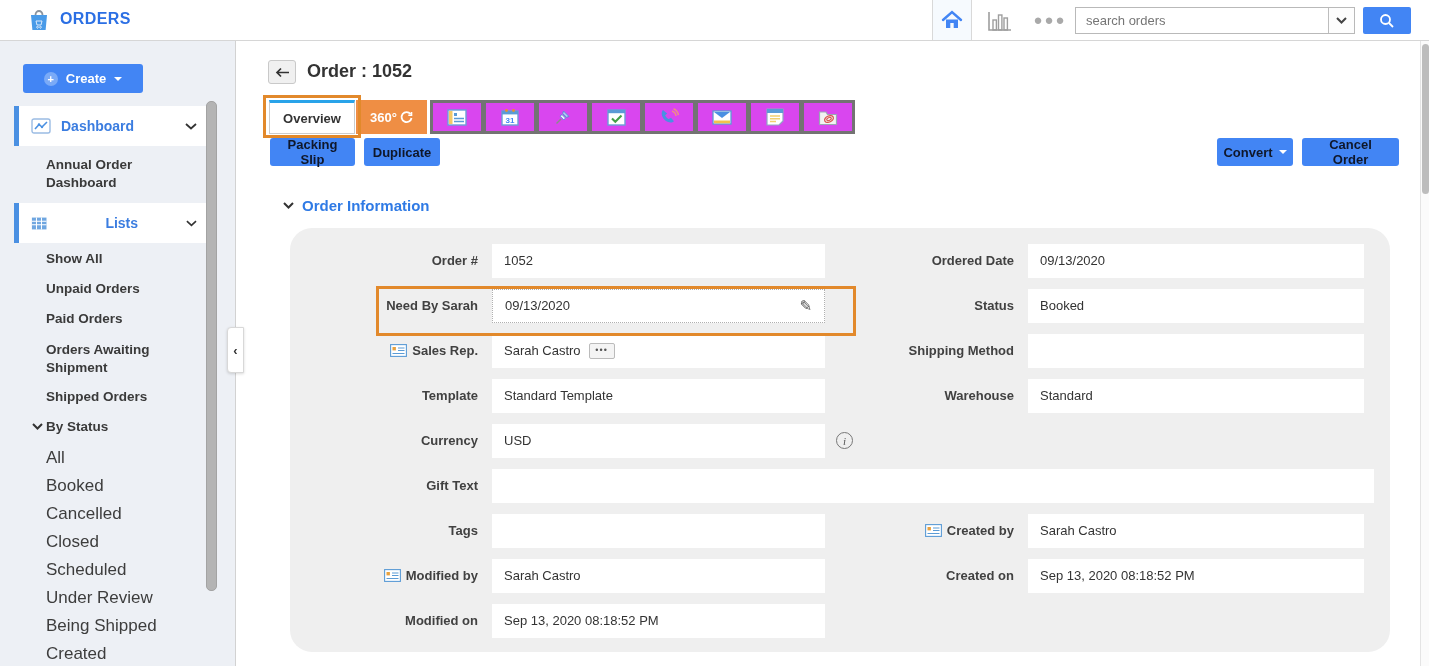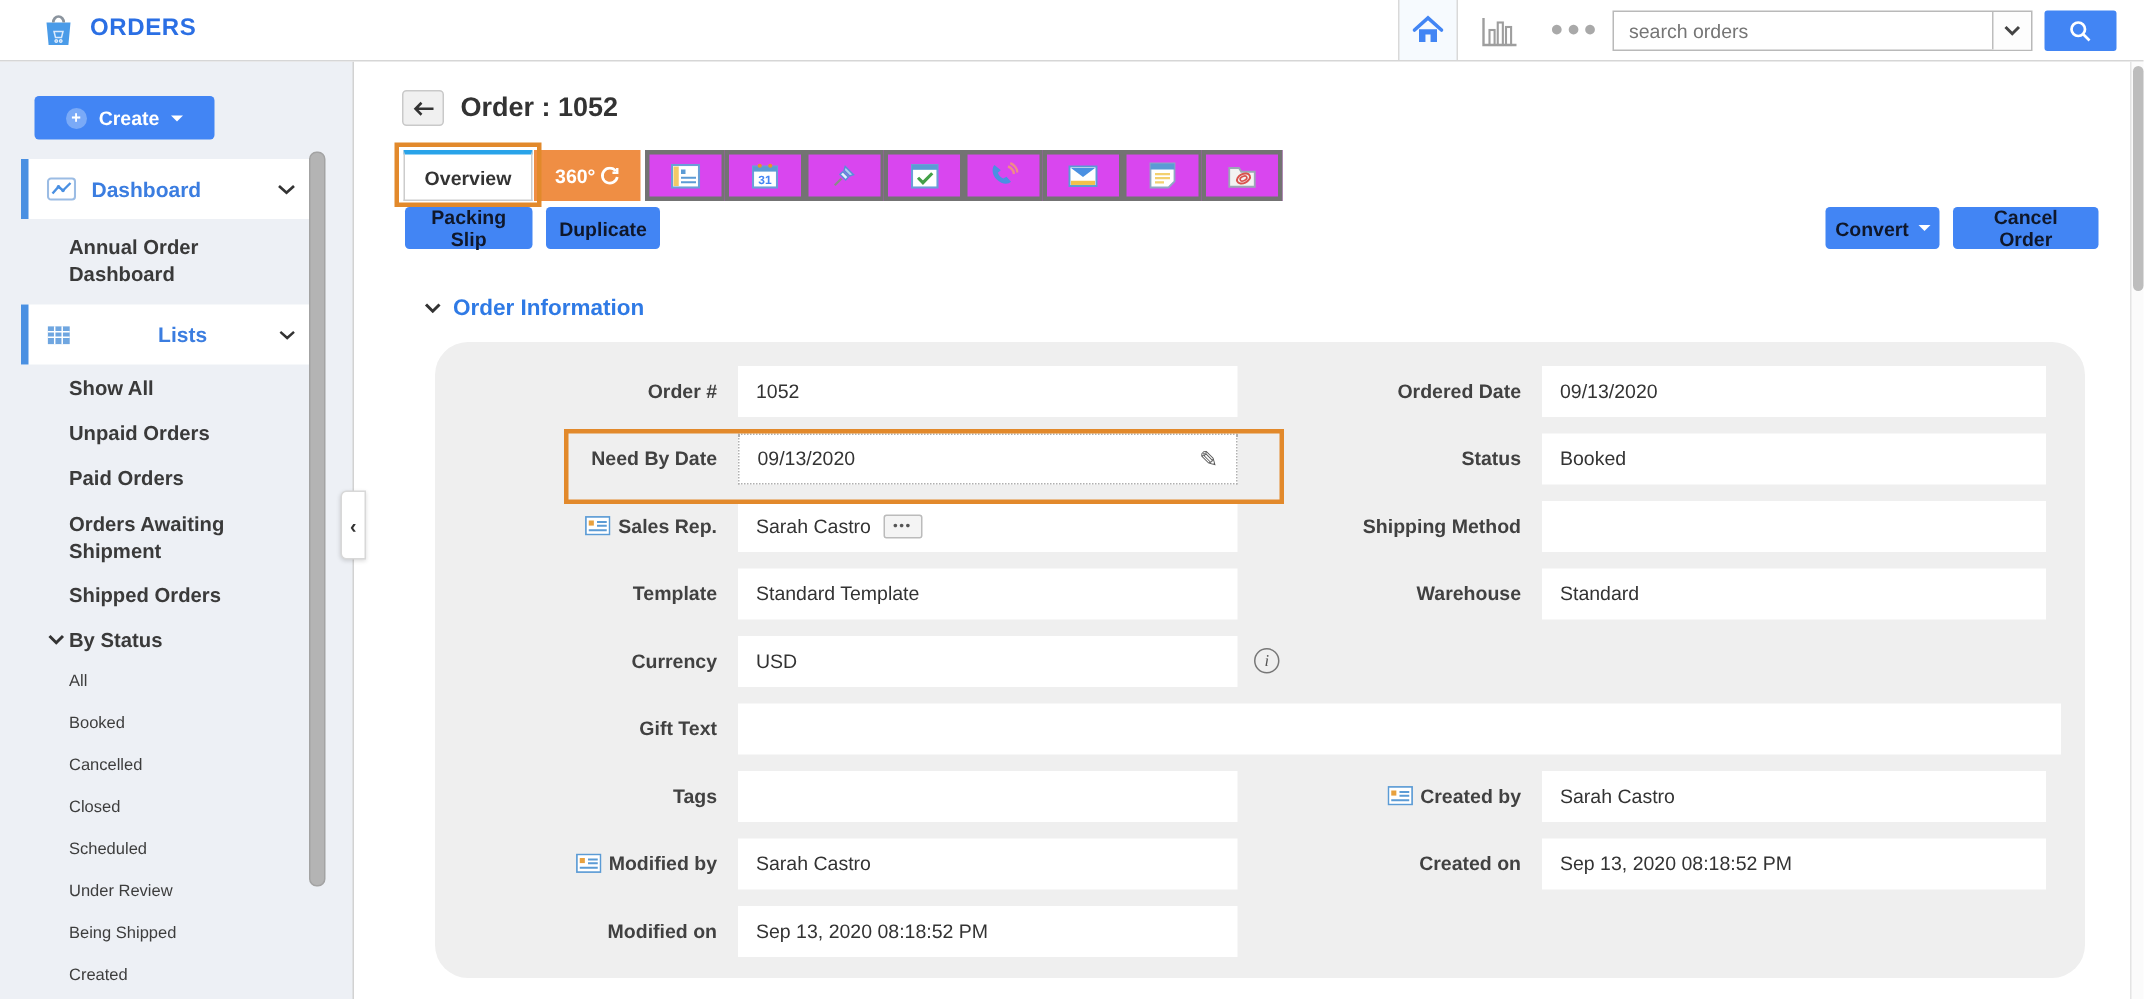--- a/index.html
+++ b/index.html
@@ -38,21 +38,21 @@
     cursor:pointer; font-family:inherit; }
   .plus-circle { width:14px; height:14px; border-radius:50%; background:#7aaaf7; color:#fff;
     font-size:11px; line-height:14px; text-align:center; font-weight:bold; }
   .caret-down { width:0; height:0; border-left:4px solid transparent;
     border-right:4px solid transparent; border-top:4px solid #fff; display:inline-block; }
   .side-header { position:absolute; left:14px; width:193px; height:40px; background:#fff;
     border-left:5px solid #4a90e2; display:flex; align-items:center; padding:0 10px 0 12px;
     cursor:pointer; }
   .side-header .hdr-label { color:#3b7de0; font-weight:bold; font-size:14px; margin-left:10px; flex:1; }
   .side-item { color:#3a3a3a; font-weight:bold; font-size:13.5px; cursor:pointer; }
-  .side-sub { color:#3d3d3d; font-weight:normal; font-size:11px; cursor:pointer; }
+  .side-sub { color:#3d3d3d; font-weight:normal; font-size:17px; cursor:pointer; }
   .chev { display:inline-block; }
   .side-scroll-thumb { position:absolute; left:206px; top:60px; width:11px; height:490px;
     background:#b4b4b4; border:1px solid #a3a3a3; border-radius:5px; }
   .collapse-handle { position:absolute; left:227px; top:327px; width:17px; height:46px;
     background:#fff; border:1px solid #d8d8d8; border-radius:4px 0 0 4px;
     box-shadow:0 1px 3px rgba(0,0,0,.15); display:flex; align-items:center;
     justify-content:center; cursor:pointer; z-index:5; font-weight:bold; color:#333;
     font-size:13px; }
 
   
@@ -322,21 +322,21 @@
       </div>
       <div class="fcell-r">
         <div class="flabel">Ordered Date</div>
         <div class="fbox">09/13/2020</div>
       </div>
     </div>
 
     <div class="frow">
       <div class="fcell-l" style="position:relative;">
         <div class="annot-needby"></div>
-        <div class="flabel">Need By Date</div>
+        <div class="flabel">Need By Sarah</div>
         <div class="fbox dotted">
           <span>09/13/2020</span>
           <span class="pencil">✎</span>
         </div>
       </div>
       <div class="fcell-r">
         <div class="flabel">Status</div>
         <div class="fbox">Booked</div>
       </div>
     </div>

